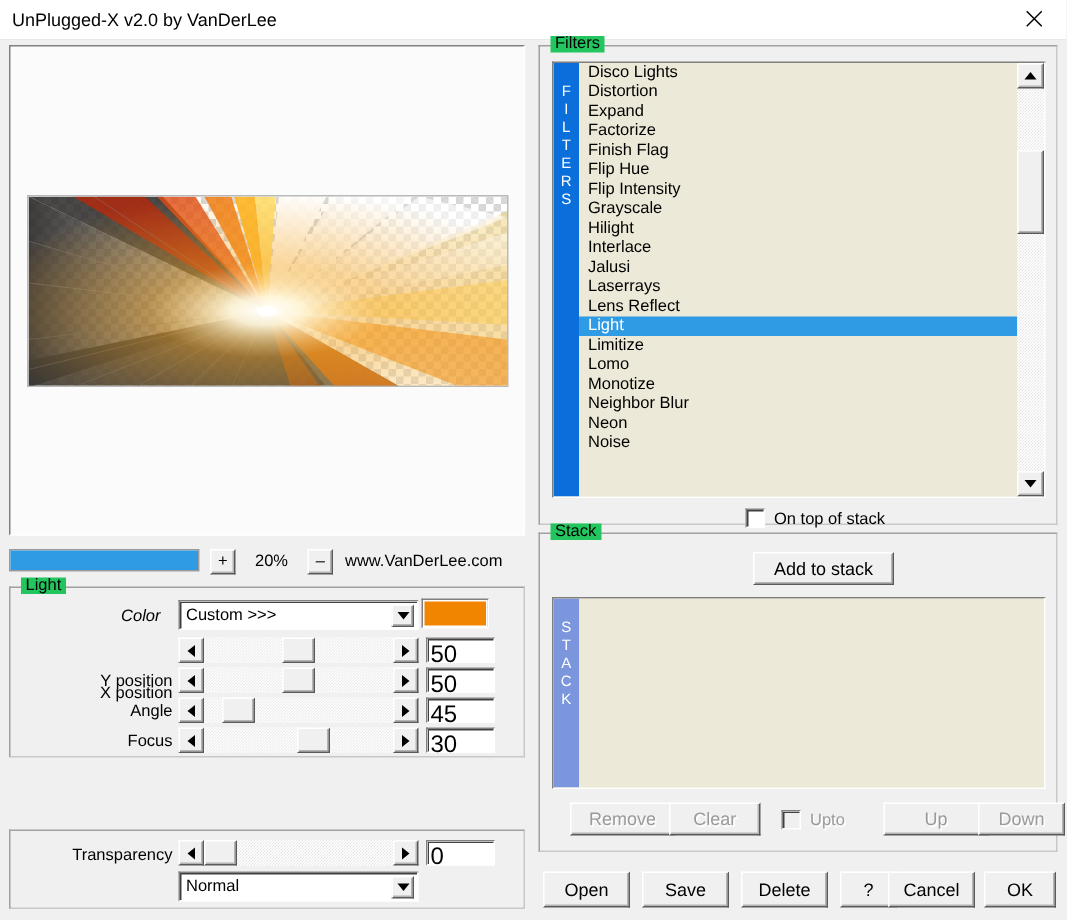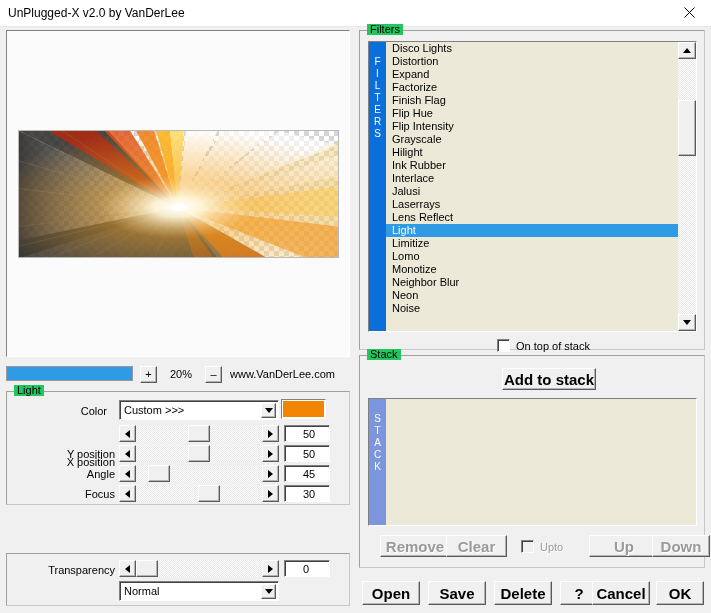--- a/index.html
+++ b/index.html
@@ -75,27 +75,26 @@
     box-sizing: border-box;
     background: #f0f0f0;
     border-top: 1px solid #ffffff;
     border-left: 1px solid #ffffff;
     border-right: 1px solid #5a5a5a;
     border-bottom: 1px solid #5a5a5a;
     box-shadow: inset -1px -1px 0 #b4b4b4;
     display: flex;
     align-items: center;
     justify-content: center;
-    font-size: 15px;
+    font-size: 12px;
     color: #000;
     cursor: default;
     user-select: none;
     position: absolute;
     white-space: nowrap;
-    font-weight: bold;
   }
   .btn.disabled { color: #9a9a9a; text-shadow: 1px 1px 0 #ffffff; }
 
   
   .mini-btn {
     position: absolute;
     box-sizing: border-box;
     width: 17px; height: 17px;
     background: #f0f0f0;
     border-top: 1px solid #ffffff;
@@ -274,22 +273,22 @@
   .numbox {
     position: absolute;
     box-sizing: border-box;
     height: 17px;
     background: #ffffff;
     border-top: 1px solid #808080;
     border-left: 1px solid #808080;
     border-right: 1px solid #ffffff;
     border-bottom: 1px solid #ffffff;
     box-shadow: inset 1px 1px 0 #404040;
-    font-size: 11px;
-    padding: 2px 0 0 18px;
+    font-size: 16px;
+    padding: 2px 0 0 2px;
     color: #000;
   }
 
   
   #transparency-group { left: 6px; top: 553px; width: 344px; height: 53px; }
 
   
   #filters-group { left: 359px; top: 30px; width: 346px; height: 320px; }
   #filters-list-wrap {
     position: absolute;
@@ -506,21 +505,21 @@
   <div id="zoombar-fill" style="width: 100%;"></div>
 </div>
 <div class="mini-btn" id="zoom-plus">+</div>
 <div id="zoom-value">20%</div>
 <div class="mini-btn" id="zoom-minus">–</div>
 <div id="vanderlee-link">www.VanDerLee.com</div>
 
 <div class="groupbox" id="light-group">
   <div class="gb-label">Light</div>
 
-  <div class="field-label" style="left:32px; top:13px; width:68px;">Color</div>
+  <div class="field-label" style="left:32px; top:13px; width:68px;font-style:italic;">Color</div>
   <div class="combo" style="left:112px; top:8px; width:160px;">
     <div class="combo-text">Custom &gt;&gt;&gt;</div>
     <div class="combo-arrow">
         <div class="tri tri-down"></div>
       </div>
   </div>
 
   <div id="light-slider-rows">
       <div class="field-label" style="left: 20px; top: 36px; width: 88px; margin-top: 28px;">X position</div>
       <div class="slider" style="left: 112px; top: 33px; width: 160px;">
@@ -615,21 +614,20 @@
     <div id="filters-items">
         <div class="list-item">Disco Lights</div>
         <div class="list-item">Distortion</div>
         <div class="list-item">Expand</div>
         <div class="list-item">Factorize</div>
         <div class="list-item">Finish Flag</div>
         <div class="list-item">Flip Hue</div>
         <div class="list-item">Flip Intensity</div>
         <div class="list-item">Grayscale</div>
         <div class="list-item">Hilight</div>
-        <div class="list-item">Ink Rubber</div>
         <div class="list-item">Interlace</div>
         <div class="list-item">Jalusi</div>
         <div class="list-item">Laserrays</div>
         <div class="list-item">Lens Reflect</div>
         <div class="list-item selected">Light</div>
         <div class="list-item">Limitize</div>
         <div class="list-item">Lomo</div>
         <div class="list-item">Monotize</div>
         <div class="list-item">Neighbor Blur</div>
         <div class="list-item">Neon</div>

